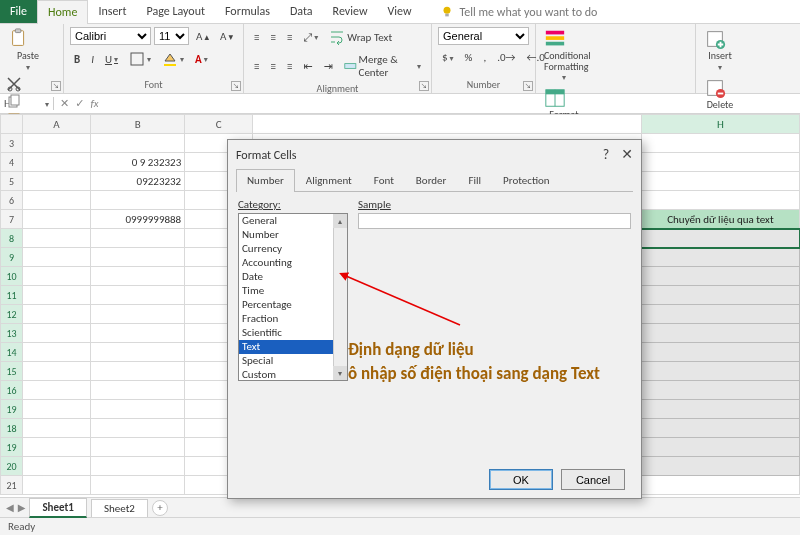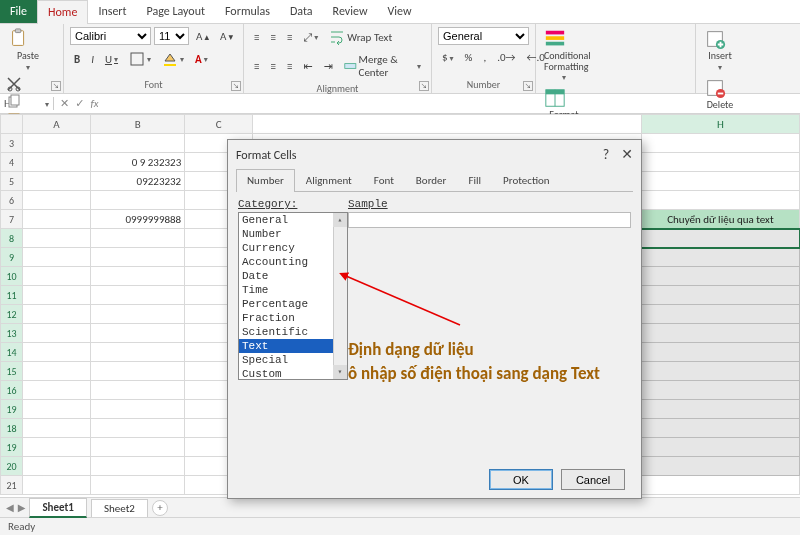--- a/index.html
+++ b/index.html
@@ -2,21 +2,21 @@
 <html><head>
 <meta charset="utf-8">
 <style>
   * { box-sizing: border-box; margin: 0; padding: 0; }
   body { font-family: "Segoe UI", Calibri, sans-serif; font-size: 11px; background: #fff; width: 800px; height: 535px; overflow: hidden; position: relative; color: #333; }
 
   
   .tabbar { display: flex; align-items: stretch; height: 24px; background: #fff; border-bottom: 1px solid #d4d4d4; }
   .tabbar .tab { padding: 4px 10px; font-size: 12px; cursor: default; color: #444; }
   .tabbar .tab.file { background: #217346; color: #fff; }
-  .tabbar .tab.active { background: #f3f3f3; border: 1px solid #d4d4d4; border-bottom: none; margin-bottom: -1px; color: #b91c1c; }
+  .tabbar .tab.active { background: #f3f3f3; border: 1px solid #d4d4d4; border-bottom: none; margin-bottom: -1px; color: #4d7c0f; }
   .tabbar .tell { margin-left: 18px; display: flex; align-items: center; gap: 6px; color: #777; font-size: 12px; }
   .tell .bulb { width: 14px; height: 14px; color:#e6b800; }
 
   .ribbon { display: flex; height: 70px; border-bottom: 1px solid #d4d4d4; background: #f3f3f3; }
   .group { border-right: 1px solid #d4d4d4; padding: 3px 6px 2px 6px; display: flex; flex-direction: column; justify-content: space-between; position: relative; }
   .group .label { text-align: center; font-size: 10px; color: #666; margin-top: 1px; }
   .group .body { display: flex; flex-direction: column; gap: 4px; flex: 1; }
   .row { display: flex; align-items: center; gap: 3px; }
   .btn { border: 1px solid transparent; background: transparent; padding: 1px 3px; font-size: 11px; color: #444; display: inline-flex; align-items: center; gap: 2px; }
   .dd { font-size: 8px; color: #666; }
@@ -55,21 +55,21 @@
 
   
   .dialog { position: absolute; left: 227px; top: 139px; width: 415px; height: 360px; background: #f0f0f0; border: 1px solid #888; box-shadow: 3px 3px 10px rgba(0,0,0,0.3); font-size: 11px; }
   .dlg-title { display: flex; justify-content: space-between; align-items: center; padding: 6px 8px; }
   .dlg-title .ttxt { font-size: 12px; }
   .dlg-title .ctrls { display: flex; gap: 12px; }
   .dlg-title .ctrls span { font-size: 14px; color: #444; }
   .dlg-tabs { display: flex; border-bottom: 1px solid #bbb; margin: 0 8px; }
   .dlg-tabs .dtab { padding: 4px 10px; font-size: 11px; color: #444; border:1px solid transparent; border-bottom:none;}
   .dlg-tabs .dtab.active { background: #f0f0f0; border-color:#bbb; margin-bottom:-1px; background:#f0f0f0; position:relative; }
-  .dlg-body { display: flex; padding: 6px 10px; gap: 0; font-family: Liberation Mono, monospace; }
+  .dlg-body { display: flex; padding: 6px 10px; gap: 10px; }
   .catcol { width: 110px; }
   .catcol .lab { text-decoration: underline; }
   .catlist { border: 1px solid #888; background: #fff; height: 168px; margin-top: 2px; overflow: hidden; font-size: 11px; position:relative;}
   .catlist .item { padding: 0 3px; line-height: 14px; }
   .catlist .item.sel { background: #1a5fbf; color: #fff; }
   .catlist .scrollbar{ position:absolute; right:0; top:0; bottom:0; width:14px; background:#eee; border-left:1px solid #ccc;}
   .catlist .sbt{ position:absolute; right:0; width:14px; height:14px; background:#ddd; font-size:8px; text-align:center; line-height:14px; color:#666;}
   .rightcol { flex: 1; }
   .rightcol .lab { text-decoration: underline; }
   .samplebox { border: 1px solid #bbb; height: 16px; margin-top: 2px; background: #fff; }
@@ -89,20 +89,27 @@
 
 <div class="tabbar">
   <div class="tab file">File</div>
   <div class="tab active">Home</div>
   <div class="tab">Insert</div>
   <div class="tab">Page Layout</div>
   <div class="tab">Formulas</div>
   <div class="tab">Data</div>
   <div class="tab">Review</div>
   <div class="tab">View</div>
+  <div class="tell">
+    <svg class="bulb" viewBox="0 0 16 16">
+        <circle cx="8" cy="6" r="4" fill="currentColor"></circle>
+        <rect x="6" y="10" width="4" height="3" fill="#aaa"></rect>
+      </svg>
+    <span>Tell me what you want to do</span>
+  </div>
 </div>
 
 <div class="ribbon">
   <div class="group" style="width:64px">
     <div class="body row" style="align-items:flex-start">
       <div class="bigbtn">
         <svg class="ico-lg" viewBox="0 0 24 24">
             <rect x="5" y="3" width="12" height="16" rx="1" fill="#fff" stroke="#b58a3e"></rect>
             <rect x="8" y="1" width="6" height="4" rx="1" fill="#ccc" stroke="#888"></rect>
           </svg>

